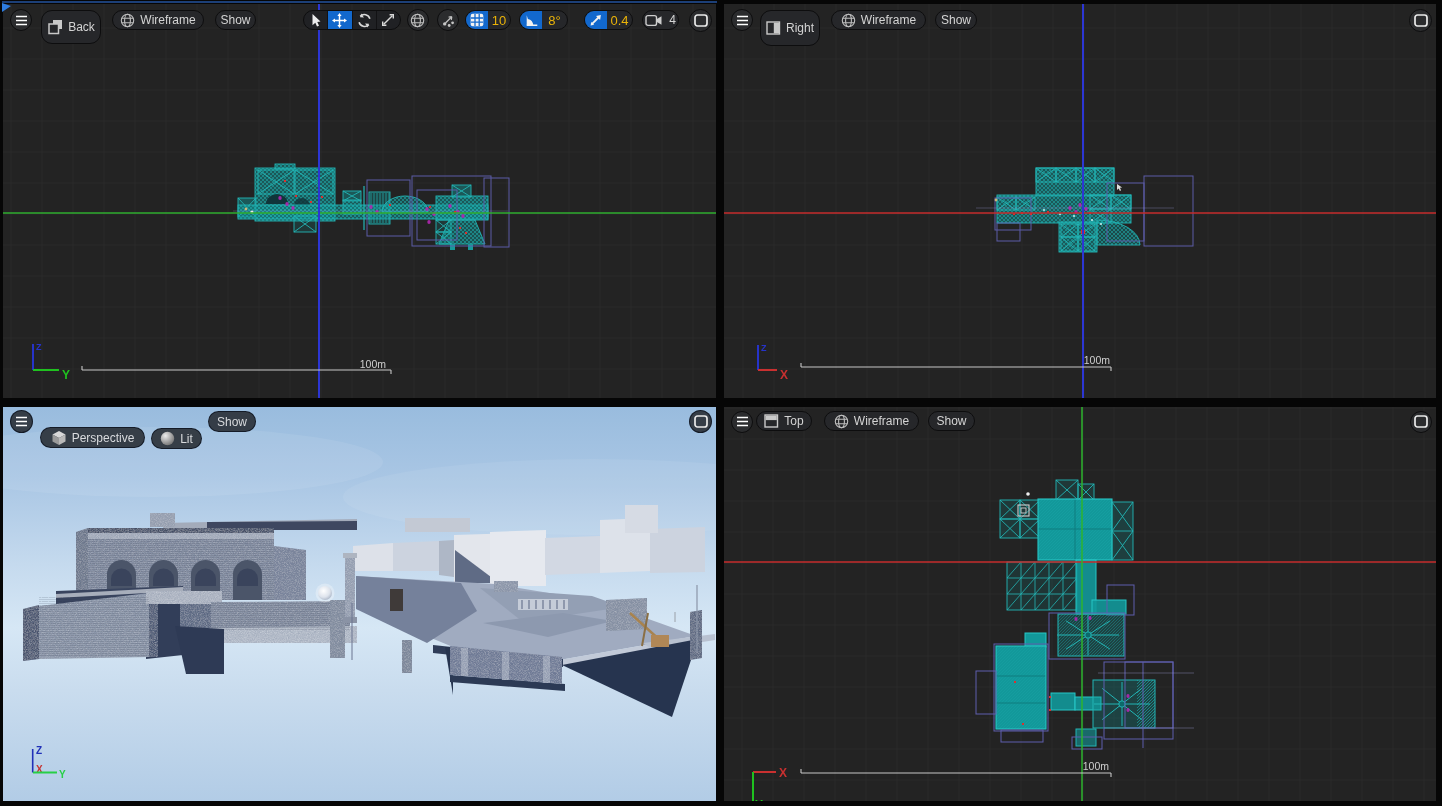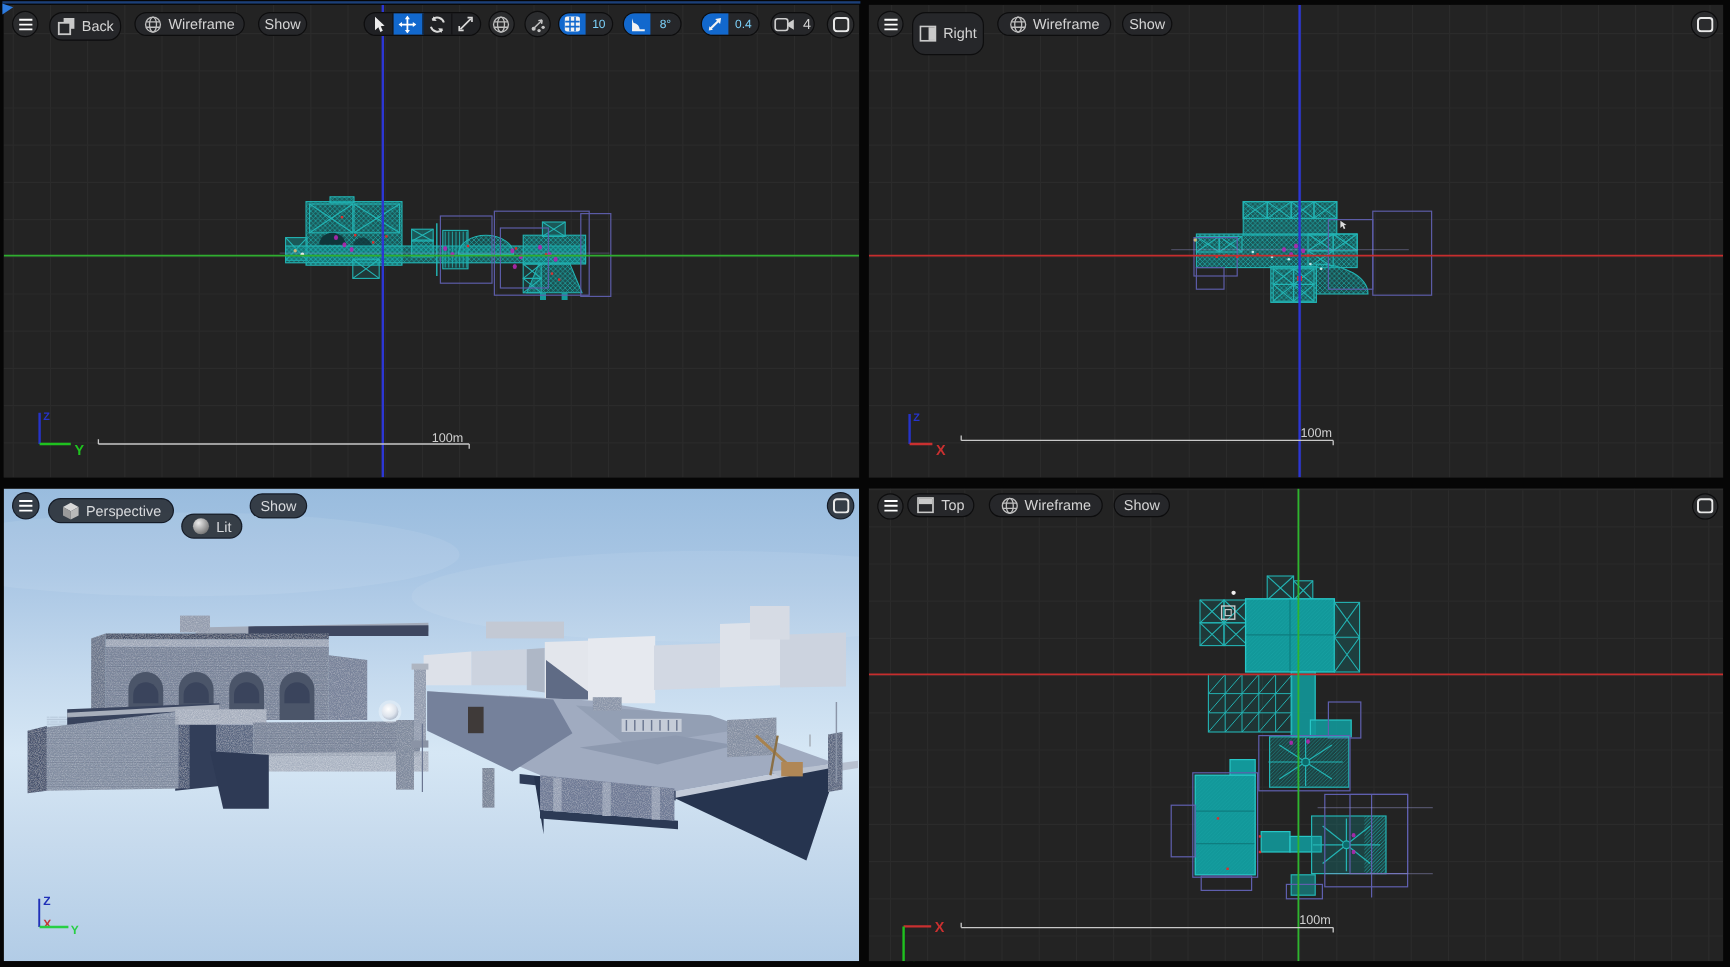--- a/index.html
+++ b/index.html
@@ -8,21 +8,21 @@
 .btn svg{flex:0 0 auto}
 .circ{position:absolute;border-radius:50%;background:#2b2c2e;border:1px solid #0d0d0e;display:flex;align-items:center;justify-content:center}
 .btn.sky{background:rgba(45,50,58,0.92);border-color:rgba(10,16,28,0.75);color:#d8dadd}
 .circ.sky{background:rgba(45,50,58,0.92);border-color:rgba(10,16,28,0.75)}
 .tgroup{position:absolute;display:flex;background:#202124;border:1px solid #0d0d0e;border-radius:11px;overflow:hidden}
 .tseg{flex:1;display:flex;align-items:center;justify-content:center;border-right:1px solid #121214}
 .tseg:last-child{border-right:none}
 .tseg.blue{background:#1268cd}
 .snap{position:absolute;height:20px;display:flex;background:#26272a;border:1px solid #0d0d0e;border-radius:11px;overflow:hidden}
 .snapico{width:22px;background:#1268cd;display:flex;align-items:center;justify-content:center}
-.snaptxt{flex:1;display:flex;align-items:center;justify-content:center;color:#7dd3fc;font-size:10px}
+.snaptxt{flex:1;display:flex;align-items:center;justify-content:center;color:#eab308;font-size:13px}
 </style></head><body>
 <div id="stage">
     <div class="pane" style="left:3px;top:4px;width:713px;height:394px">
       <svg width="713" height="394" style="position:absolute;left:0;top:0">
         <defs>
           <pattern id="tha" width="3" height="3" patternUnits="userSpaceOnUse">
             <path d="M0,3 L3,0" stroke="#1fb0b0" stroke-width="0.6" fill="none"></path>
           </pattern>
           <pattern id="txa" width="4" height="4" patternUnits="userSpaceOnUse">
             <path d="M0,4 L4,0 M0,0 L4,4" stroke="#1fb0b0" stroke-width="0.55" fill="none"></path>
@@ -158,21 +158,21 @@
           <line x1="79" y1="366" x2="79" y2="362"></line>
           <line x1="388" y1="366" x2="388" y2="370"></line>
         </g>
         <text x="383" y="364" font-size="10.5" fill="#cfcfcf" text-anchor="end">100m</text>
       </svg>
       <div class="circ" style="left:7.0px;top:5.0px;width:22px;height:22px">
         <svg width="13" height="11" viewBox="0 0 13 11">
           <path d="M1 1.5h11M1 5.5h11M1 9.5h11" stroke="#ffffff" stroke-width="1.6" fill="none"></path>
         </svg>
       </div>
-      <div class="btn" style="left:38px;top:6px;width:60px;height:24px">
+      <div class="btn" style="left:38px;top:6px;width:60px;height:34px">
         <svg width="16" height="16" viewBox="0 0 16 16">
           <rect x="6" y="1" width="9" height="9" fill="#c9c9c9"></rect>
           <rect x="2" y="5" width="9.5" height="9.5" fill="#26272a" stroke="#c9c9c9" stroke-width="1.5"></rect>
         </svg>
         <span>Back</span>
       </div>
       <div class="btn" style="left:109px;top:6px;width:92px;height:20px">
         <svg width="15" height="15" viewBox="0 0 15 15">
           <g stroke="#bfbfbf" fill="none" stroke-width="1.1">
             <circle cx="7.5" cy="7.5" r="6.2"></circle>
@@ -587,21 +587,21 @@
           <text x="33" y="366" font-size="10" fill="#c43535" font-weight="bold">X</text>
           <line x1="30" y1="365.5" x2="54" y2="365.5" stroke="#27cf45" stroke-width="2"></line>
           <text x="56" y="371" font-size="10" fill="#27cf45" font-weight="bold">Y</text>
         </g>
       </svg>
       <div class="circ sky" style="left:6.5px;top:3.0px;width:23px;height:23px">
         <svg width="13" height="11" viewBox="0 0 13 11">
           <path d="M1 1.5h11M1 5.5h11M1 9.5h11" stroke="#ffffff" stroke-width="1.6" fill="none"></path>
         </svg>
       </div>
-      <div class="btn sky" style="left:37px;top:8px;width:105px;height:21px">
+      <div class="btn sky" style="left:37px;top:20px;width:105px;height:21px">
         <svg width="16" height="16" viewBox="0 0 16 16">
           <path d="M8 1 L14.5 4.5 L8 8 L1.5 4.5 Z" fill="#d8d8d8"></path>
           <path d="M1.5 4.5 L8 8 L8 15 L1.5 11.5 Z" fill="#9a9a9a"></path>
           <path d="M14.5 4.5 L8 8 L8 15 L14.5 11.5 Z" fill="#b9b9b9"></path>
         </svg>
         <span>Perspective</span>
       </div>
       <div class="btn sky" style="left:148px;top:21px;width:51px;height:21px">
         <svg width="15" height="15" viewBox="0 0 15 15">
           <defs>

